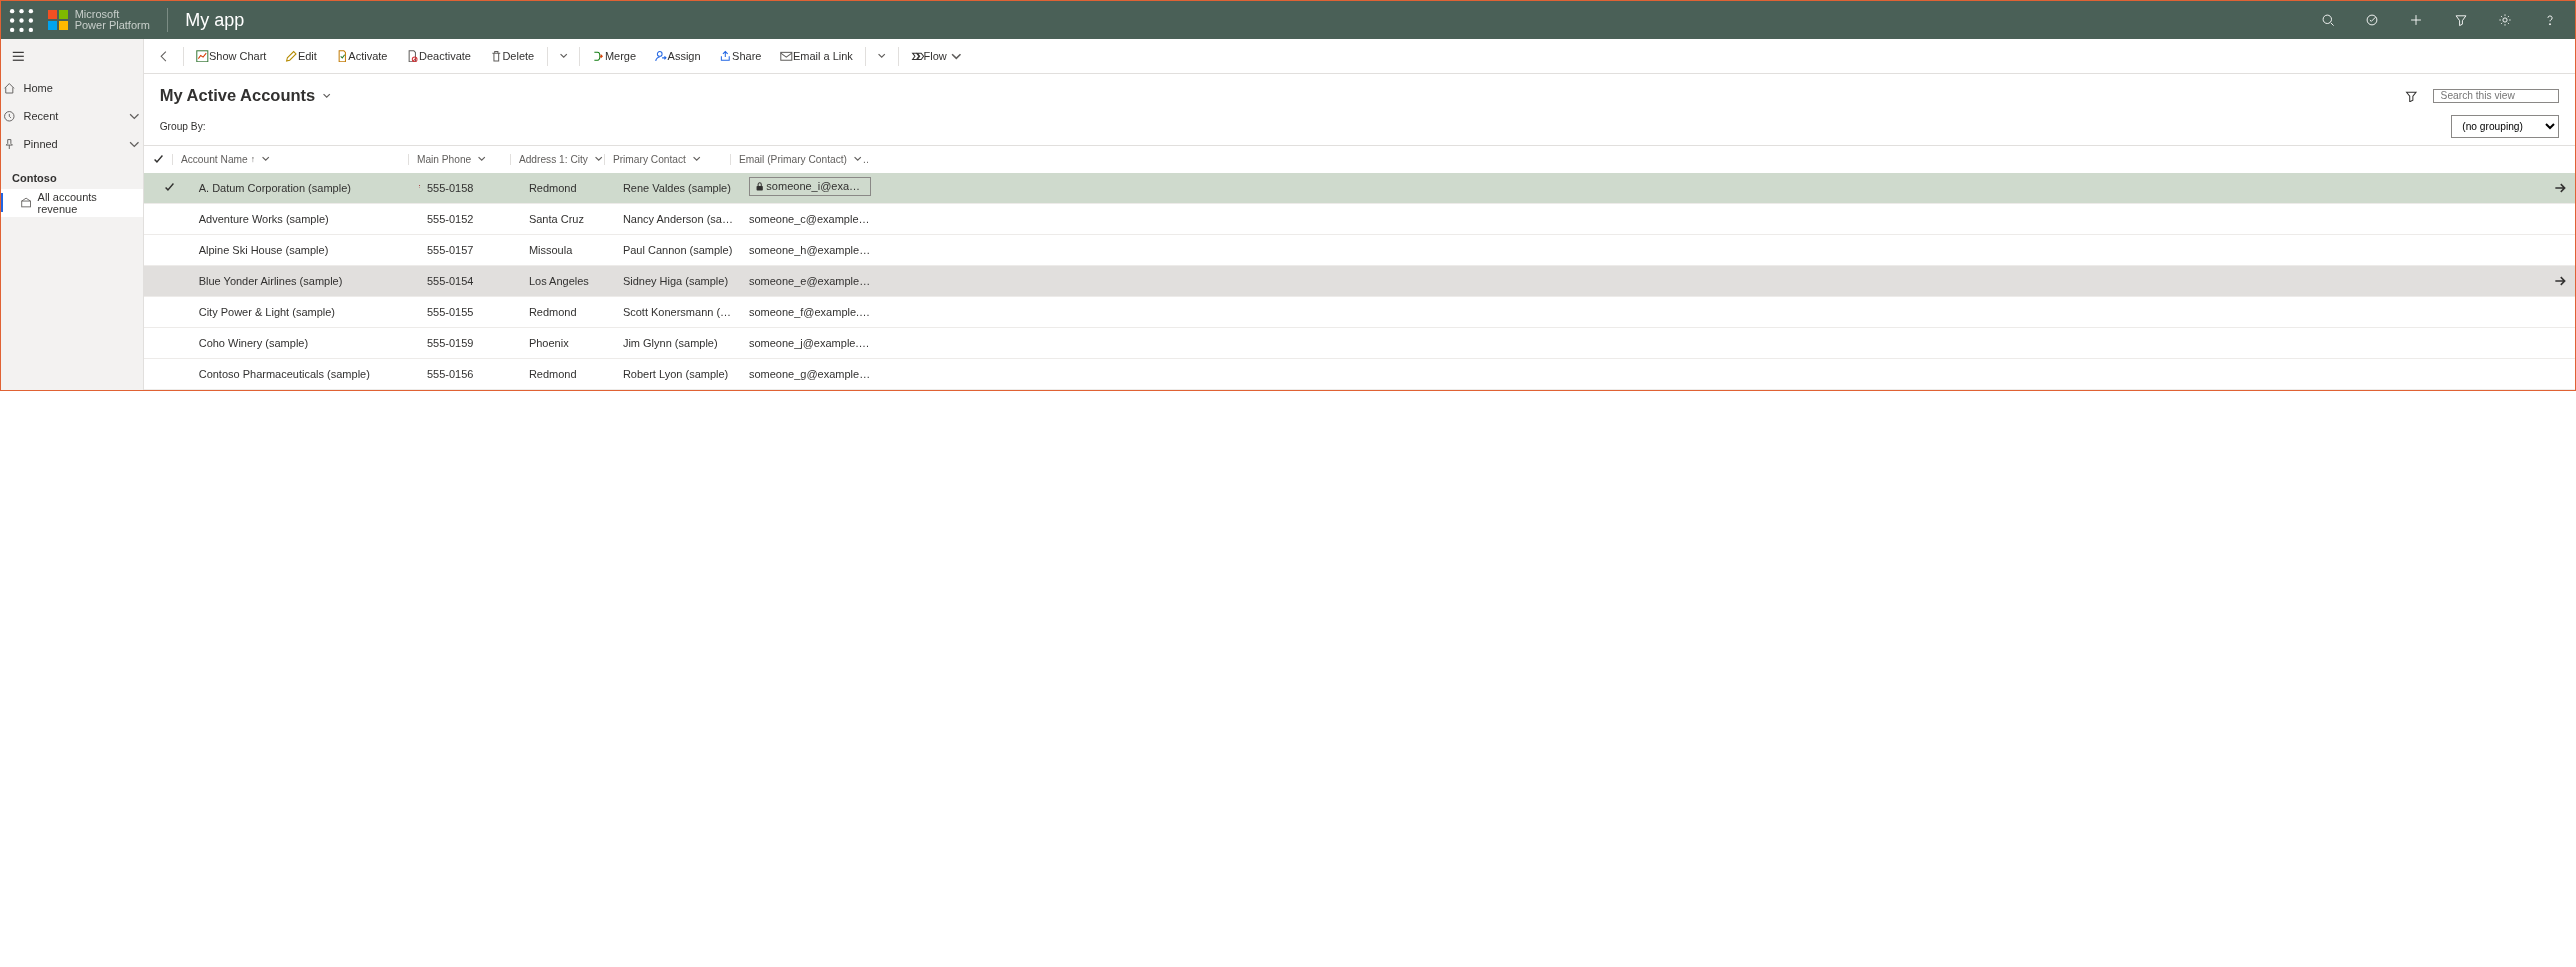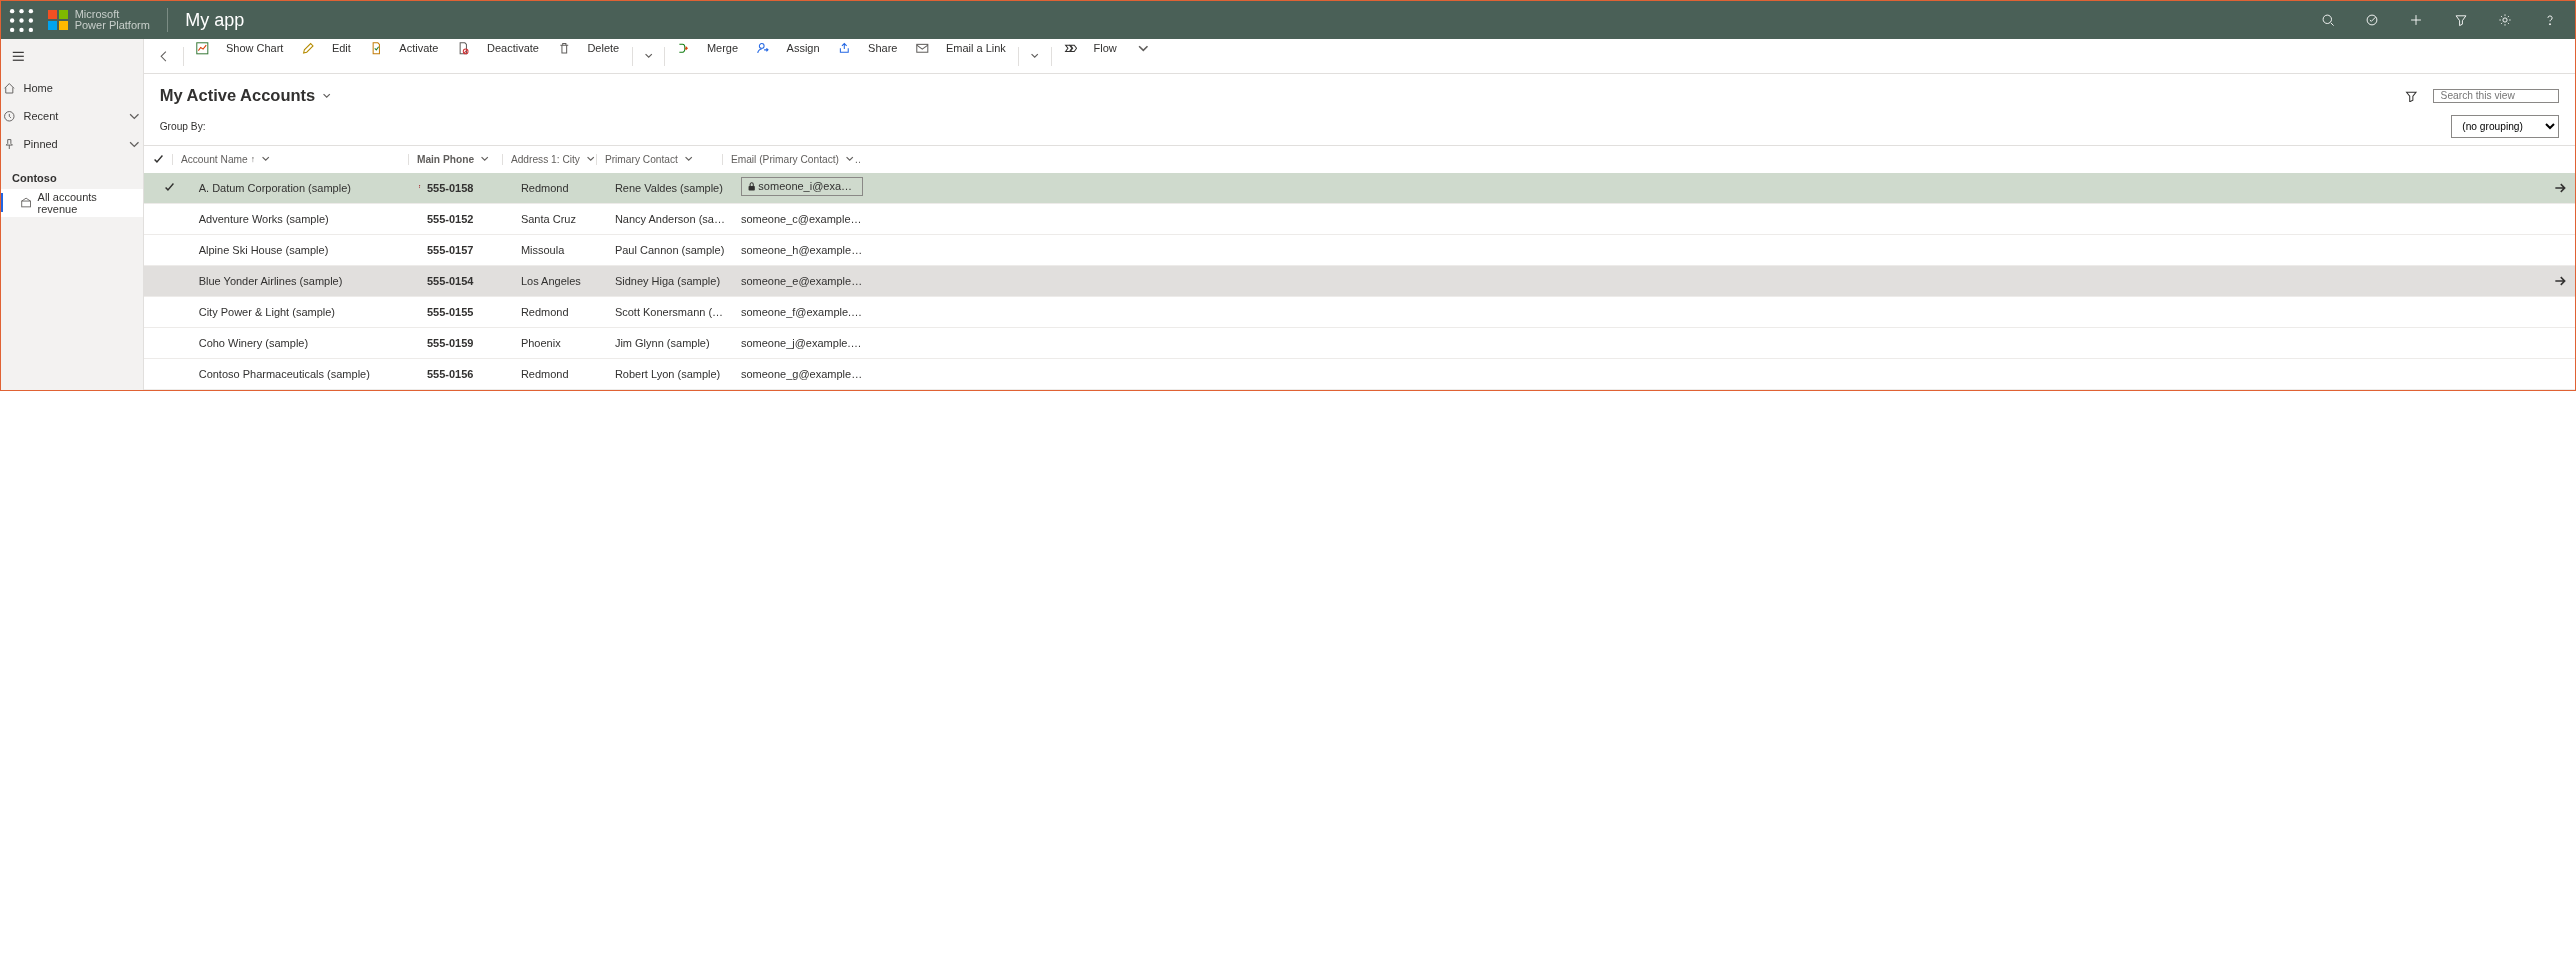--- a/index.html
+++ b/index.html
@@ -72,21 +72,21 @@
 
   .main { flex:1; display:flex; flex-direction:column; min-width:0; }
   
   .cmdbar {
     display:flex; align-items:center; height:35px;
     border-bottom:0.8px solid #e1dfdd;
     padding:0 6.3px; gap:3.1px;
   }
   .cmd-back { width:28px; height:28px; display:flex;align-items:center;justify-content:center;cursor:pointer; }
   .cmd-btn {
-    display:flex; gap:17px;
+    display:flex; align-items:center; gap:0;
     height:28px; padding:0 7.9px; cursor:pointer;
     white-space:nowrap;
   }
   .cmd-btn svg { width:12.6px;height:12.6px; flex:0 0 12.6px; }
   .cmd-sep { width:0.8px; height:19px; background:#e1dfdd; margin:0 1.6px; }
   .cmd-caret { width:22px; display:flex;align-items:center;justify-content:center; cursor:pointer; }
 
   
   .viewhdr {
     display:flex; align-items:center; padding:9.4px 15.7px 6.3px 15.7px; gap:9.4px;
@@ -102,22 +102,22 @@
   .groupby-row label { font-size:10.2px; }
   .groupby-row select { height:23.6px; border:0.8px solid #8a8886; padding:0 19px 0 6.3px; font-size:10.2px; background:#fff; }
 
   
   .grid { border-top:0.8px solid #e1dfdd; }
   .grid-head, .grid-row { display:flex; align-items:center; }
   .grid-head { height:27px; font-size:10.2px; color:#605e5c; }
   .col { padding:0 7.9px; overflow:hidden; text-overflow:ellipsis; white-space:nowrap; }
   .col-check { flex:0 0 28px; display:flex; justify-content:center; }
   .col-name { flex:0 0 236px; }
-  .col-phone { flex:0 0 94px; position:relative;font-weight:bold; }
-  .col-city { flex:0 0 94px; }
+  .col-phone { flex:0 0 94px; position:relative; }
+  .col-city { flex:0 0 94px;margin-left:8px; }
   .col-contact { flex:0 0 126px; }
   .col-email { flex:0 0 138px; }
   .col-spacer { flex:1; }
   .col-arrow { flex:0 0 31px; display:flex; justify-content:center; }
   .grid-head .col { border-left:0.8px solid #e1dfdd; }
   .grid-head .col-check { border-left:none; }
   .hd-label { display:inline-flex; align-items:center; gap:3.1px; cursor:pointer; }
   .sort-up { font-size:8.6px; }
   .hd-chev { margin-left:3.1px; }
 

